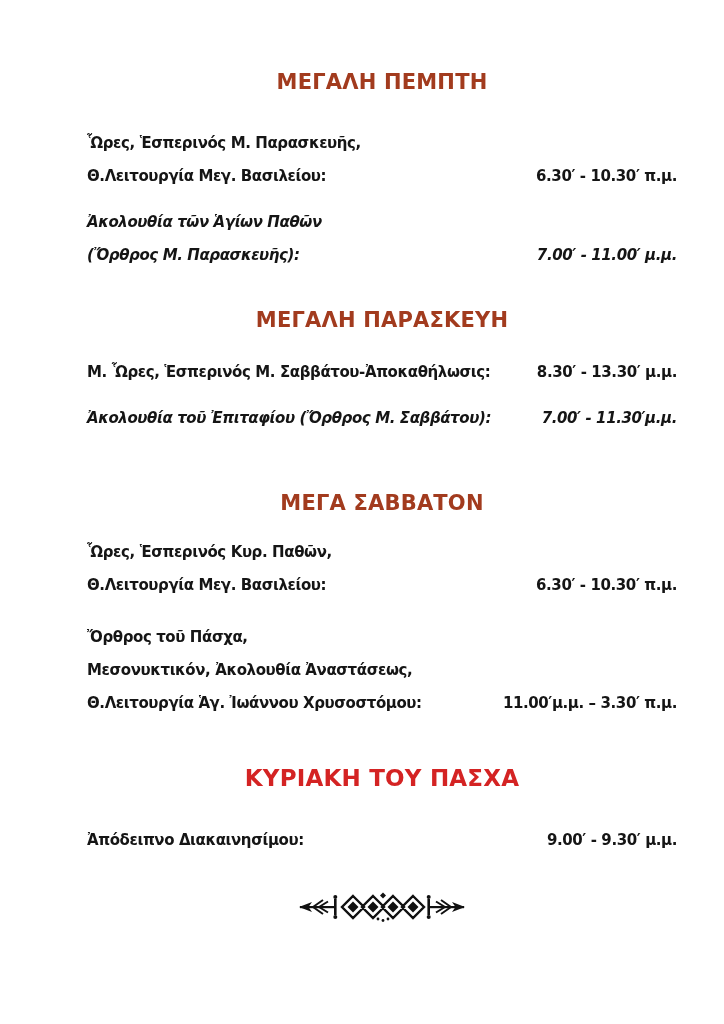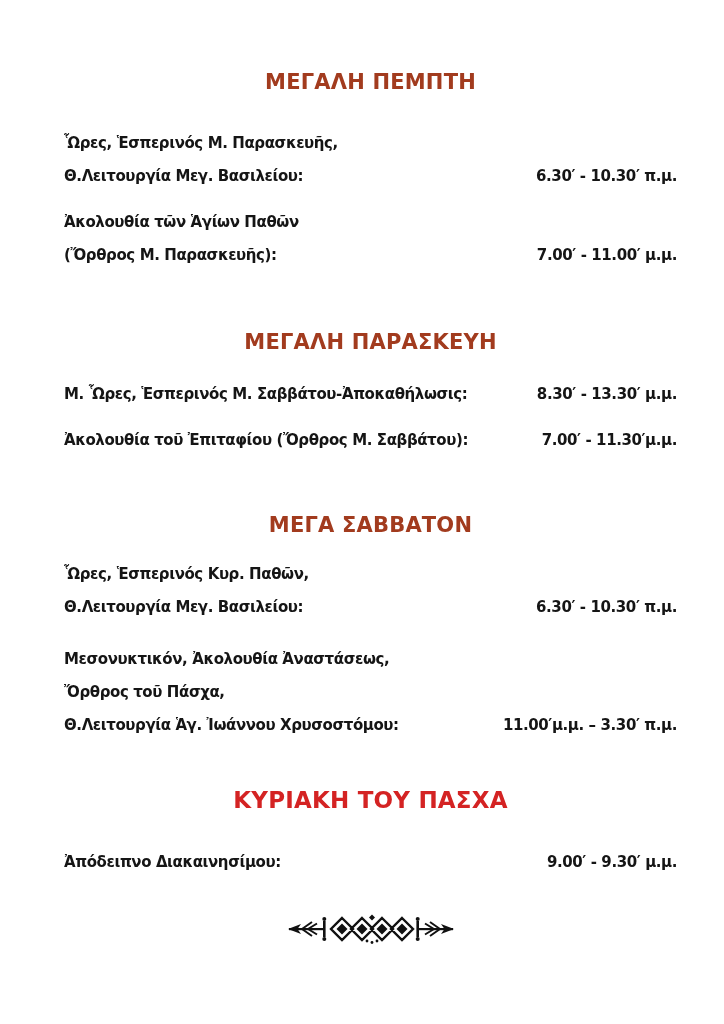--- a/index.html
+++ b/index.html
@@ -10,52 +10,52 @@
   }
   * { margin: 0; padding: 0; box-sizing: border-box; }
   html, body {
     width: 724px; height: 1024px;
     background: var(--bg);
     font-family: "DejaVu Sans", "Liberation Sans", sans-serif;
     overflow: hidden;
   }
   .page {
     width: 724px; height: 1024px;
-    padding-left: 64px; padding-right: 47px;
+    padding-left: 87px; padding-right: 47px;
     background: var(--bg);
   }
   .section-title {
     text-align: center;
     font-weight: bold;
     letter-spacing: 0.2px;
     line-height: 1.2;
     white-space: nowrap;
   }
   .t-dark  { color: var(--title-dark);  font-size: 21px; }
   .t-bright{ color: var(--title-bright); font-size: 23px; }
   .s1-title { padding-top: 70px; margin-bottom: 32px; }
-  .s2-title { margin-top: 58px; margin-bottom: 23px; }
+  .s2-title { margin-top: 36px; margin-bottom: 23px; }
   .s3-title { margin-top: 56px; margin-bottom: 19px; }
   .s4-title { margin-top: 45px; margin-bottom: 32px; }
   .line, .row {
     color: var(--text);
     font-weight: bold;
     font-size: 15px;
     letter-spacing: -0.4px;
     line-height: 33px;
     white-space: nowrap;
   }
   .row {
     display: flex;
     justify-content: space-between;
     align-items: baseline;
     gap: 12px;
   }
   .time { text-align: left; flex-shrink: 0; }
-  .gap-13 { margin-top: 13px; }
+  .gap-13 { margin-top: 13px; font-style: italic; }
   .gap-19 { margin-top: 19px; }
   .gap-5  { margin-top: 5px; }
   .ornament-wrap {
     margin-top: 35px;
     text-align: center;
   }
   .ornament-wrap svg { display: inline-block; vertical-align: top; }
 </style>
 </head>
 <body>
@@ -94,22 +94,22 @@
 
   <div class="section-title t-dark s3-title">ΜΕΓΑ ΣΑΒΒΑΤΟΝ</div>
   <div>
     <div class="line">Ὧρες, Ἑσπερινός Κυρ. Παθῶν,</div>
     <div class="row">
       <span class="label">Θ.Λειτουργία Μεγ. Βασιλείου:</span>
       <span class="time">6.30′ - 10.30′ π.μ.</span>
     </div>
   </div>
   <div class="gap-19">
+    <div class="line">Ὄρθρος τοῦ Πάσχα,</div>
     <div class="line">Μεσονυκτικόν, Ἀκολουθία Ἀναστάσεως,</div>
-    <div class="line">Ὄρθρος τοῦ Πάσχα,</div>
     <div class="row">
       <span class="label">Θ.Λειτουργία Ἁγ. Ἰωάννου Χρυσοστόμου:</span>
       <span class="time">11.00′μ.μ. – 3.30′ π.μ.</span>
     </div>
   </div>
 
   <div class="section-title t-bright s4-title">ΚΥΡΙΑΚΗ ΤΟΥ ΠΑΣΧΑ</div>
   <div class="gap-5">
     <div class="row">
       <span class="label">Ἀπόδειπνο Διακαινησίμου:</span>

